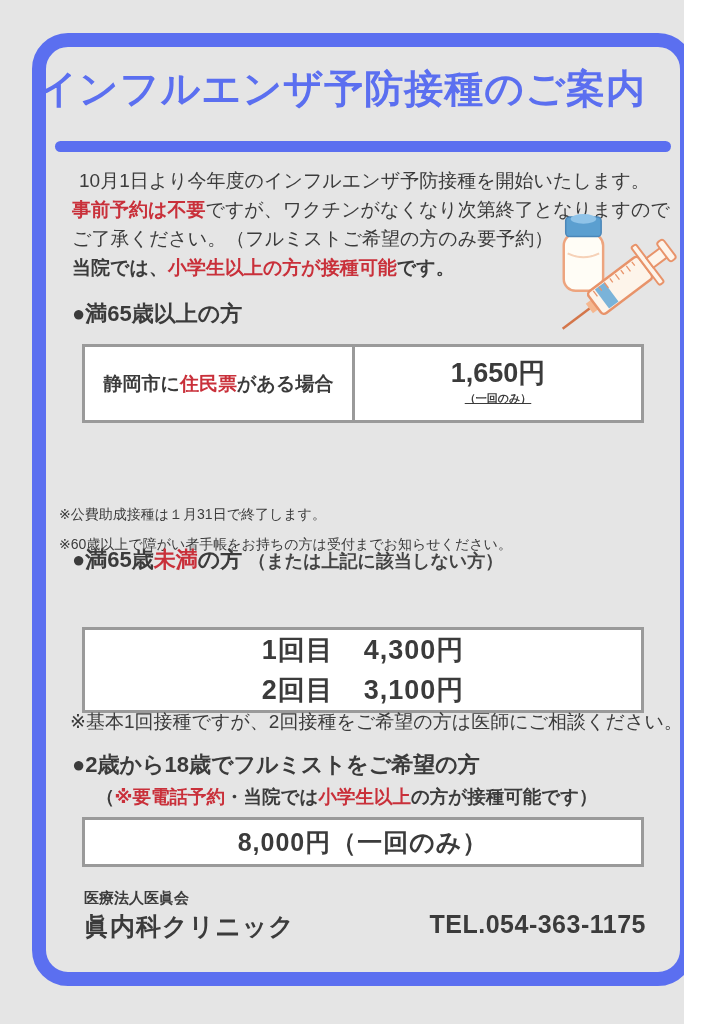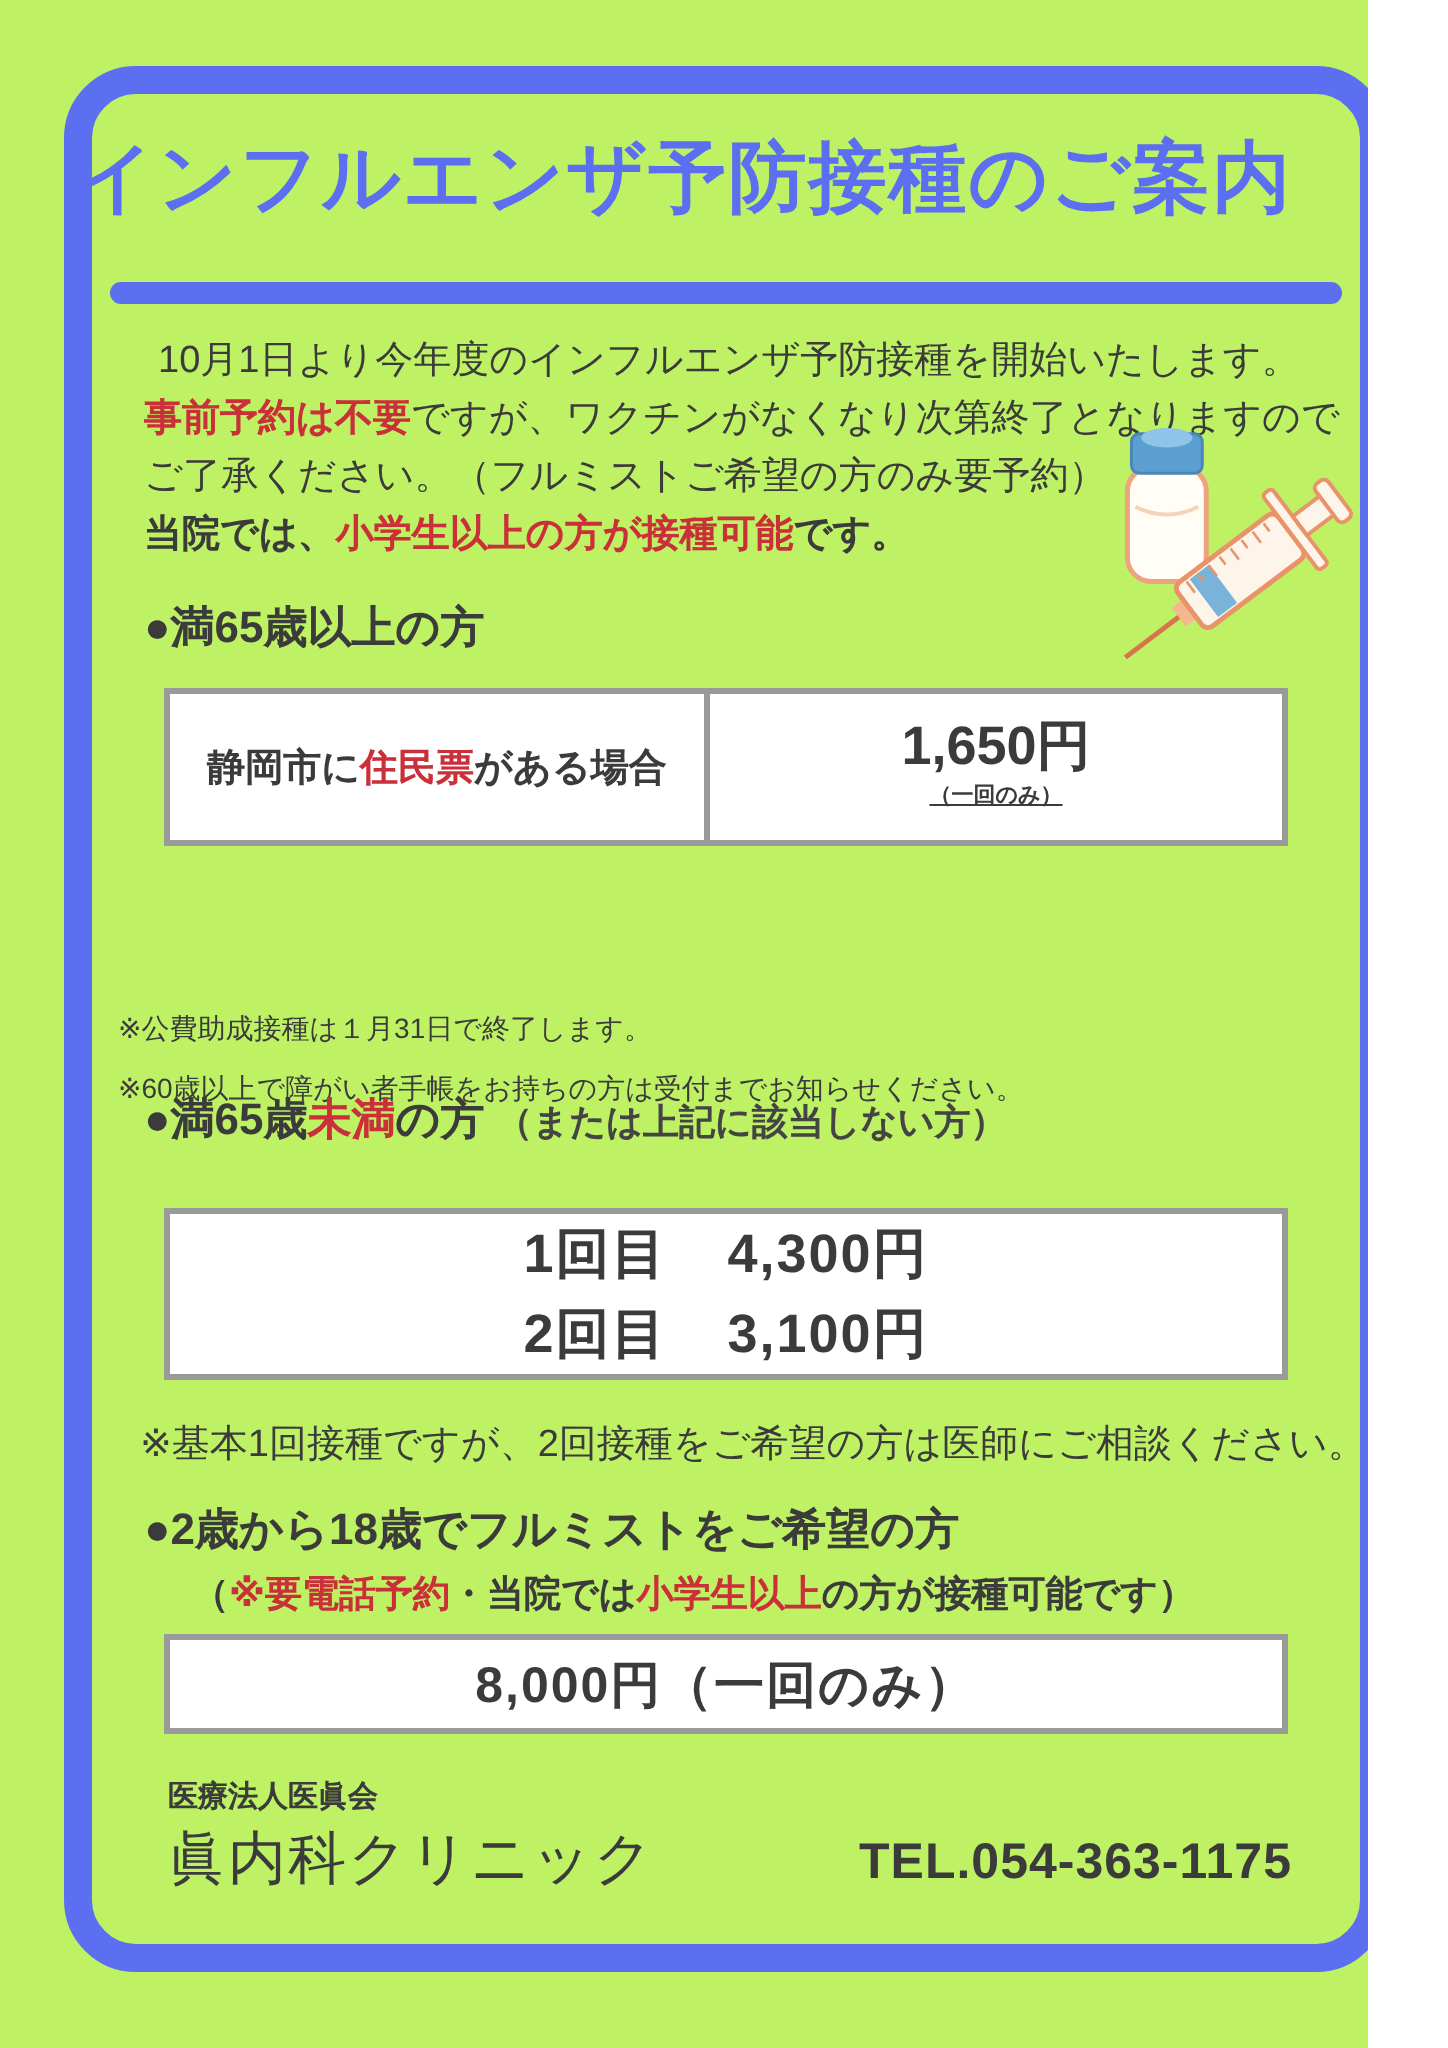--- a/index.html
+++ b/index.html
@@ -4,21 +4,21 @@
 <style>
   * { margin:0; padding:0; box-sizing:border-box; }
   html,body { background:#ffffff; }
   body {
     font-family:"Liberation Sans","DejaVu Sans",sans-serif;
     color:#3b3b3b;
   }
   .page {
     position:relative;
     width:684px; height:1024px;
-    background:#bef264;
+    background:#e5e5e5;
     overflow:hidden;
   }
   .frame {
     position:absolute;
     left:32px; top:33px;
     width:662px; height:953px;
     border:14px solid #5b6ff0;
     border-radius:36px;
     pointer-events:none;
   }
@@ -100,21 +100,21 @@
     position:absolute;
     left:82px;
     width:562px;
     border:3px solid #9a9a9a;
     background:#ffffff;
     display:flex;
     flex-direction:column;
     align-items:center;
     justify-content:center;
   }
-  .box2 { top:604px; height:86px; }
+  .box2 { top:627px; height:86px; }
   .box2 .price-row {
     font-size:27px;
     font-weight:bold;
     line-height:40px;
     letter-spacing:1px;
   }
   .box2 .price-row .lbl { margin-right:30px; }
   .note-line {
     position:absolute;
     font-size:19px;
@@ -126,21 +126,21 @@
   .box3 .price-row { font-size:25px; font-weight:bold; letter-spacing:1px; }
   .footer {
     position:absolute;
     left:84px; top:889px;
     width:562px;
     display:flex;
     justify-content:space-between;
     align-items:flex-end;
   }
   .footer .org { font-size:15px; font-weight:700; margin-bottom:2px; }
-  .footer .clinic { font-size:29px; font-weight:normal; letter-spacing:1px; }
+  .footer .clinic { font-size:25px; font-weight:bold; letter-spacing:1px; }
   .footer .tel { font-size:25px; font-weight:bold; margin-bottom:4px; letter-spacing:0.5px; }
 </style>
 </head>
 <body>
 
 <div class="page">
 
   <div class="frame"></div>
 
   <div class="title">インフルエンザ予防接種のご案内</div>

